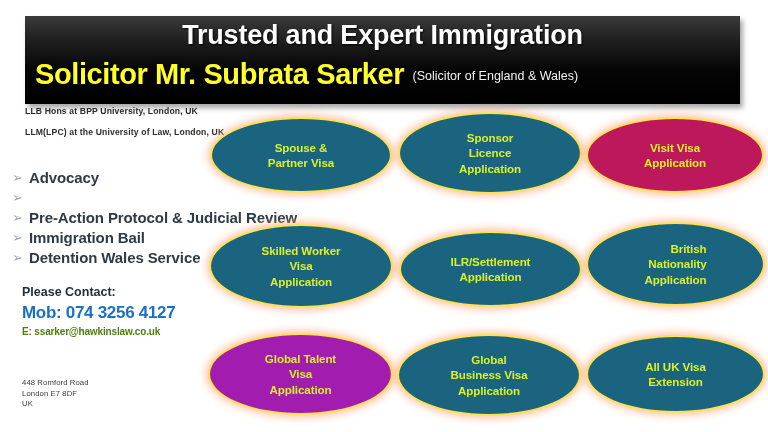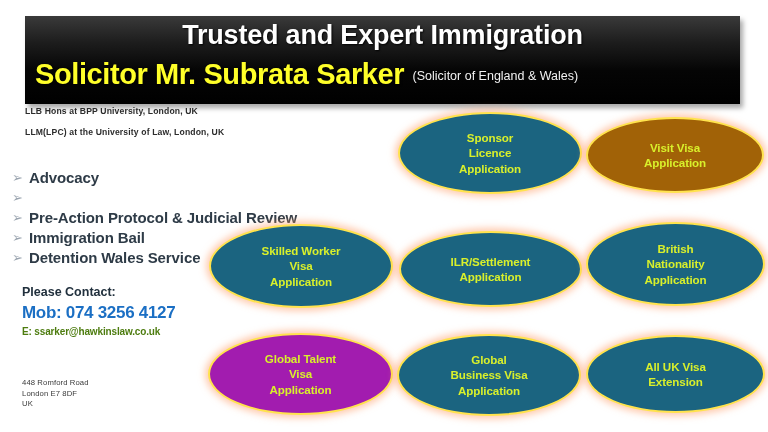--- a/index.html
+++ b/index.html
@@ -133,34 +133,37 @@
   <div id="contact-email">E: ssarker@hawkinslaw.co.uk</div>
 </div>
 
 <div id="address-block">
   <div class="addr-line">448 Romford Road</div>
   <div class="addr-line">London E7 8DF</div>
   <div class="addr-line">UK</div>
 </div>
 
 <div id="oval-grid">
+    <div class="oval" style="left: 210px; top: 117px; width: 178px; height: 72px; background: rgb(27, 100, 128); border-color: rgb(255, 227, 77);">
+      <span class="oval-label" style="color: rgb(217, 240, 43);">Spouse &amp;<br>Partner Visa</span>
+    </div>
     <div class="oval" style="left: 398px; top: 112px; width: 180px; height: 78px; background: rgb(27, 100, 128); border-color: rgb(255, 227, 77);">
       <span class="oval-label" style="color: rgb(217, 240, 43);">Sponsor<br>Licence<br>Application</span>
     </div>
-    <div class="oval" style="left: 586px; top: 117px; width: 174px; height: 72px; background: #a16207; border-color: rgb(255, 227, 77);">
+    <div class="oval" style="left: 586px; top: 117px; width: 174px; height: 72px; background: #be185d; border-color: rgb(255, 227, 77);">
       <span class="oval-label" style="color: rgb(217, 240, 43);">Visit Visa<br>Application</span>
     </div>
     <div class="oval" style="left: 209px; top: 224px; width: 180px; height: 80px; background: rgb(27, 100, 128); border-color: rgb(255, 227, 77);">
       <span class="oval-label" style="color: rgb(217, 240, 43);">Skilled Worker<br>Visa<br>Application</span>
     </div>
     <div class="oval" style="left: 399px; top: 231px; width: 179px; height: 72px; background: rgb(27, 100, 128); border-color: rgb(255, 227, 77);">
       <span class="oval-label" style="color: rgb(217, 240, 43);">ILR/Settlement<br>Application</span>
     </div>
     <div class="oval" style="left: 586px; top: 222px; width: 175px; height: 80px; background: rgb(27, 100, 128); border-color: rgb(255, 227, 77);">
-      <span class="oval-label" style="color: rgb(217, 240, 43);">British<br>Nationality<br>Application</span>
+      <span class="oval-label" style="color: rgb(217, 240, 43); text-align: right;">British<br>Nationality<br>Application</span>
     </div>
     <div class="oval" style="left: 208px; top: 333px; width: 181px; height: 78px; background: #a21caf; border-color: rgb(255, 227, 77);">
       <span class="oval-label" style="color: rgb(217, 240, 43);">Global Talent<br>Visa<br>Application</span>
     </div>
     <div class="oval" style="left: 397px; top: 334px; width: 180px; height: 78px; background: rgb(27, 100, 128); border-color: rgb(255, 227, 77);">
       <span class="oval-label" style="color: rgb(217, 240, 43);">Global<br>Business Visa<br>Application</span>
     </div>
     <div class="oval" style="left: 586px; top: 335px; width: 175px; height: 74px; background: rgb(27, 100, 128); border-color: rgb(255, 227, 77);">
       <span class="oval-label" style="color: rgb(217, 240, 43);">All UK Visa<br>Extension</span>
     </div>

